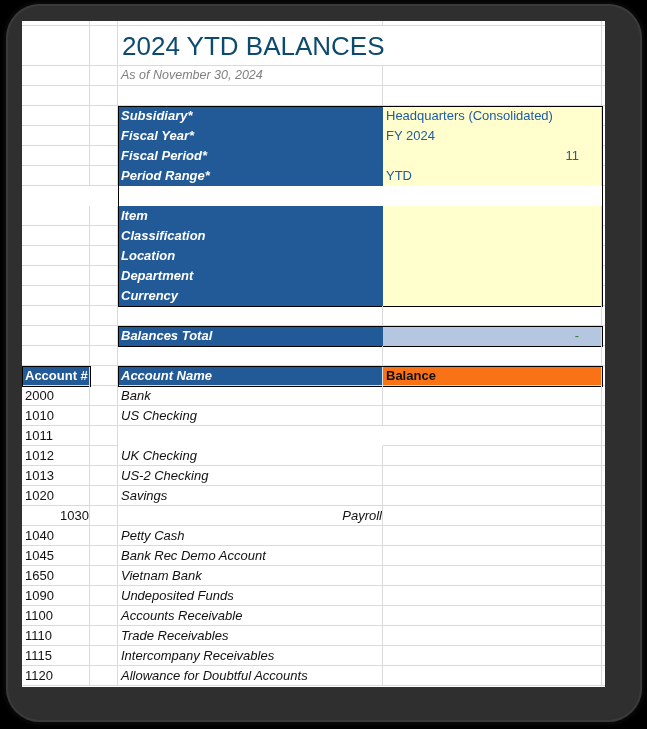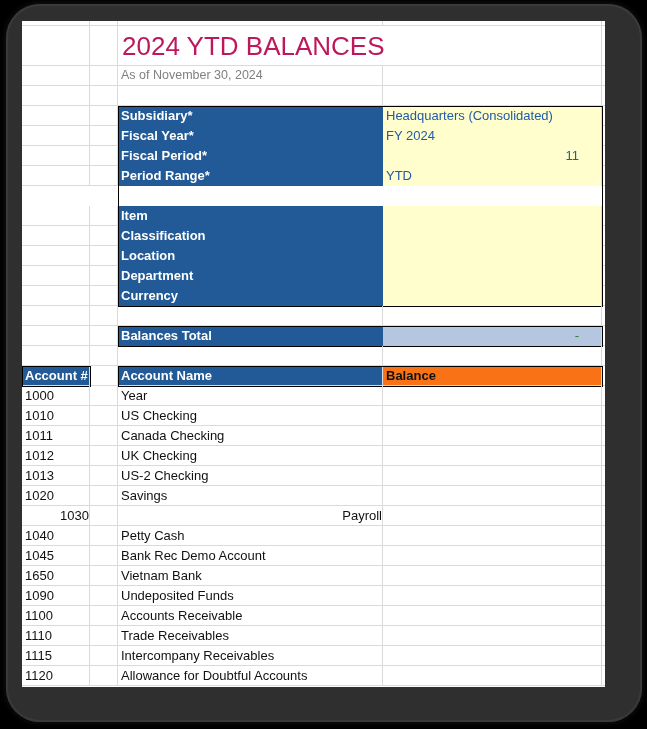--- a/index.html
+++ b/index.html
@@ -18,24 +18,24 @@
   }
   .row { position:absolute; left:0; width:583px; height:20px; }
   .cell {
     position:absolute; top:0; height:100%; box-sizing:border-box;
     border-right:1px solid #dadada; border-bottom:1px solid #dadada;
     font-size:13px; line-height:19px; padding-left:3px; white-space:nowrap; overflow:hidden;
     color:#111;
   }
   .cA { left:0; width:68px; }
   .cB { left:68px; width:28px; }
-  .cC { left:96px; width:265px; }
+  .cC { left:96px; width:265px;font-style:italic; }
   .cD { left:361px; width:219px; }
   .cE { left:580px; width:3px; }
-  .title { font-size:26px; line-height:40px; color:#be185d; padding-left:4px; }
+  .title { font-size:26px; line-height:40px; color:#0c4a6e; padding-left:4px; }
   .sub { font-size:12.5px; color:#7f7f7f; }
   .param-label { background:#215a96; color:#fff; font-weight:bold; border-right:none; border-bottom:none; }
   .param-val { background:#fffecc; color:#1f5ba6; border-bottom:none; }
   .num-right { text-align:right; padding-right:22px; }
   .blk { position:absolute; border:1.5px solid #000; box-sizing:border-box; pointer-events:none; }
   .total-val { background:#b4c6e0; color:#2e7d32; text-align:right; padding-right:22px; border-bottom:none; }
   .hdr-blue { background:#215a96; color:#fff; font-weight:bold; }
   .hdr-light { background:#f97316; color:#111; font-weight:bold; }
 </style>
 </head>
@@ -179,37 +179,36 @@
     <div class="cell cB"></div>
     <div class="cell cC hdr-blue">Account Name</div>
     <div class="cell cD hdr-light">Balance</div>
     <div class="cell cE"></div>
   </div>
   <div class="blk" style="left:0;top:345px;width:69px;height:21px;"></div>
   <div class="blk" style="left:96px;top:345px;width:485px;height:21px;"></div>
 
   <div id="data-rows">
       <div class="row" style="top:365px;">
-      <div class="cell cA">1000</div>
-      <div class="cell cB"></div>
-      <div class="cell cC">Year</div>
+      <div class="cell cA">2000</div>
+      <div class="cell cB"></div>
+      <div class="cell cC">Bank</div>
       <div class="cell cD"></div>
       <div class="cell cE"></div>
     </div>
       <div class="row" style="top:385px;">
       <div class="cell cA">1010</div>
       <div class="cell cB"></div>
       <div class="cell cC">US Checking</div>
       <div class="cell cD"></div>
       <div class="cell cE"></div>
     </div>
       <div class="row" style="top:405px;">
       <div class="cell cA">1011</div>
       <div class="cell cB"></div>
-      <div class="cell cC">Canada Checking</div>
       <div class="cell cD"></div>
       <div class="cell cE"></div>
     </div>
       <div class="row" style="top:425px;">
       <div class="cell cA">1012</div>
       <div class="cell cB"></div>
       <div class="cell cC">UK Checking</div>
       <div class="cell cD"></div>
       <div class="cell cE"></div>
     </div>

